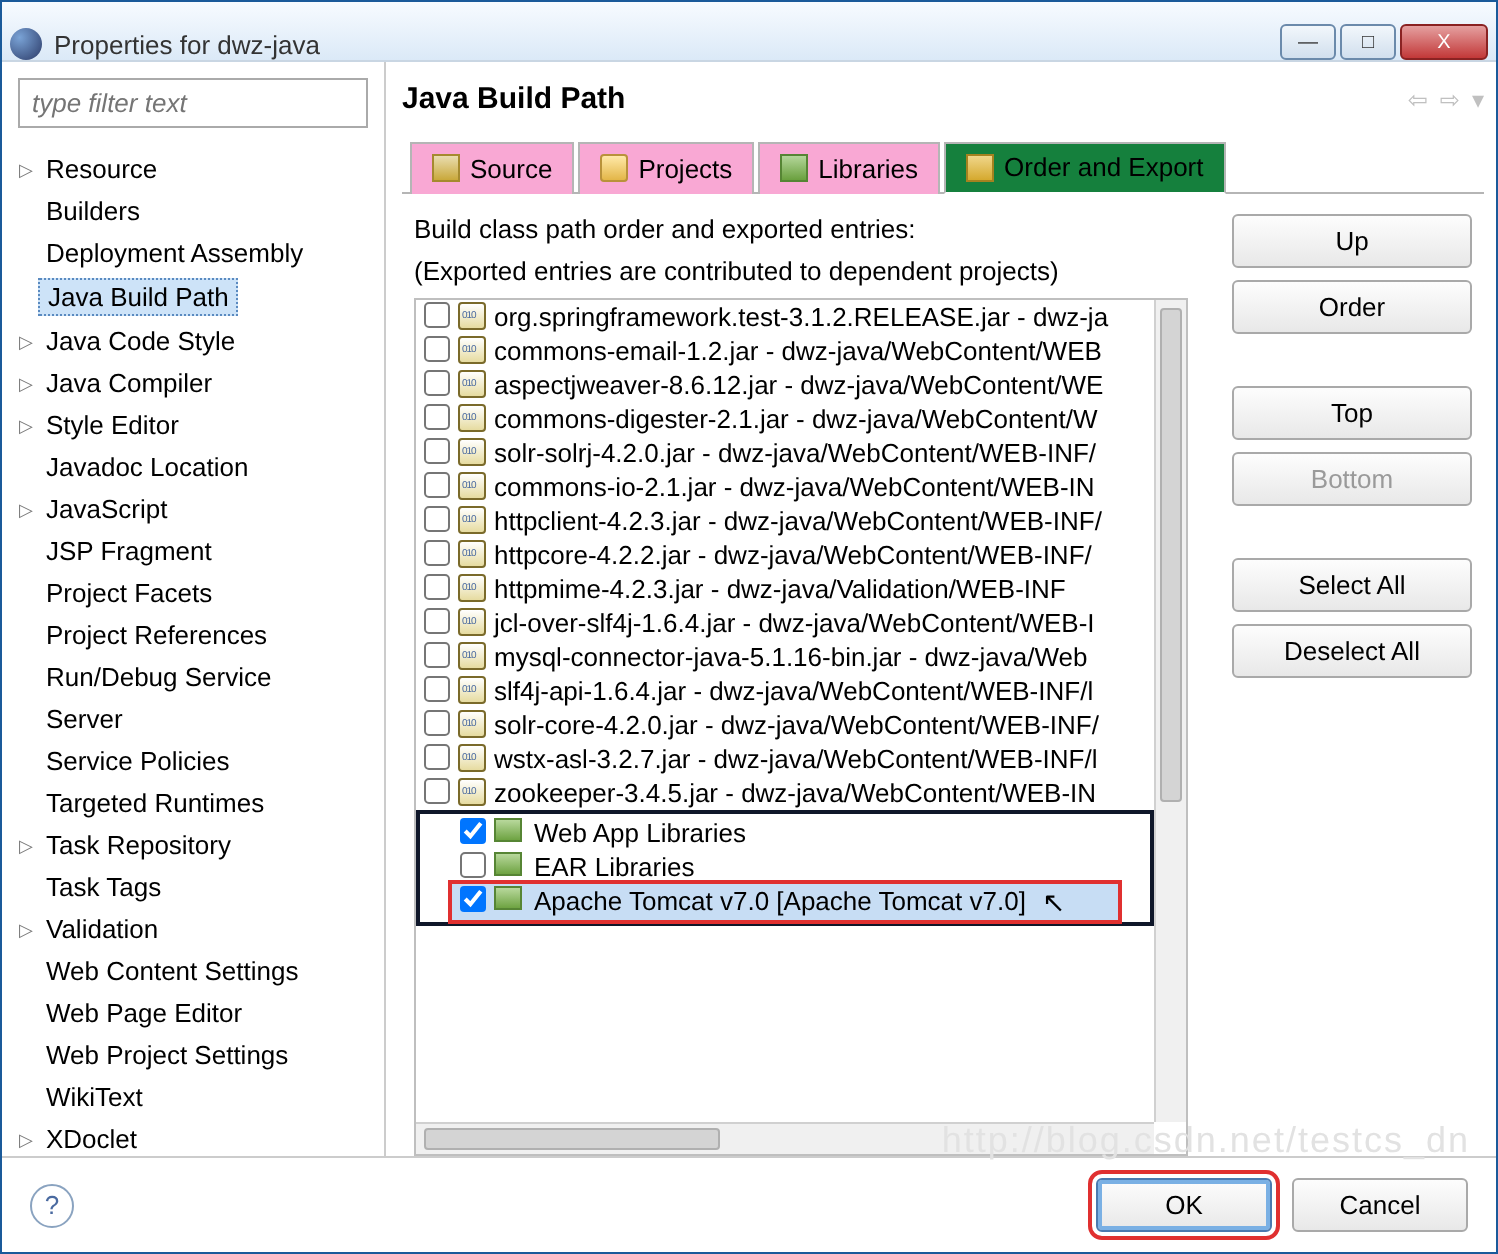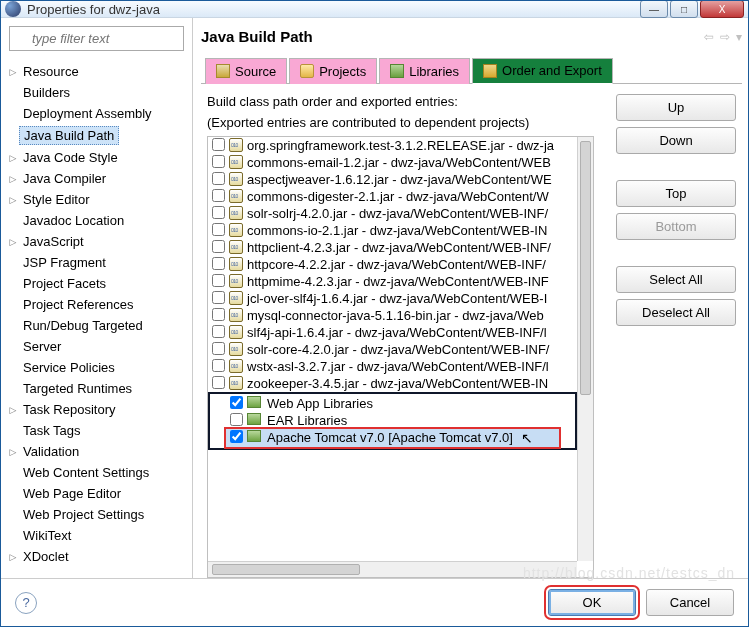--- a/index.html
+++ b/index.html
@@ -1,28 +1,28 @@
 <!DOCTYPE html>
 <html><head>
 <meta charset="utf-8">
 <style>
 * { box-sizing: border-box; margin: 0; padding: 0; font-family: "Segoe UI", Tahoma, sans-serif; font-size: 13px; }
 body { background: #fff; width: 749px; height: 627px; border: 1px solid #1a5a9a; display: flex; flex-direction: column; overflow: hidden; }
 
 
-.titlebar { height: 17px; background: linear-gradient(#f7fbff,#dbe9f7); border-bottom: 1px solid #c9d6e3; display: flex; align-items: center; padding: 0 4px; }
+.titlebar { height: 30px; background: linear-gradient(#f7fbff,#dbe9f7); border-bottom: 1px solid #c9d6e3; display: flex; align-items: flex-end; padding: 0 4px; }
 .titlebar .app-icon { width: 16px; height: 16px; margin-right: 6px; background: radial-gradient(circle at 30% 30%,#7aa3d6,#2b3a67); border-radius: 50%; }
 .titlebar .title { flex: 1; color: #333; }
 .titlebar .wbtn { width: 28px; height: 18px; margin-left: 2px; border: 1px solid #6b8aab; border-radius: 3px; display: flex; align-items: center; justify-content: center; font-size: 10px; color: #333; background: linear-gradient(#f2f7fb,#d1dfee); }
 .titlebar .wbtn.close { width: 44px; background: linear-gradient(#e5a0a0,#c23838); color: #fff; border-color: #8a2222; }
 
 
 .main { flex: 1; display: flex; overflow: hidden; }
 .nav { width: 192px; border-right: 1px solid #ccc; display: flex; flex-direction: column; }
-.filter { margin: 8px; padding: 4px 22px; border: 1px solid #aaa; color: #be185d; font-style: italic; }
+.filter { margin: 8px; padding: 4px 6px; border: 1px solid #aaa; color: #be185d; font-style: italic; }
 .tree { flex: 1; overflow: auto; padding: 2px 0 10px 0; }
 .node { display: flex; align-items: center; padding: 2px 4px 2px 6px; cursor: default; }
 .node .tw { width: 12px; color: #7a7a7a; font-size: 9px; text-align: center; }
 .node .lbl { padding: 1px 4px; }
 .node.selected .lbl { background: #cde3f8; border: 1px dotted #5a8ac0; }
 .node.indent1 { }
 
 .right { flex: 1; display: flex; flex-direction: column; padding: 10px 6px 0 8px; }
 .headrow { display: flex; align-items: center; margin-bottom: 12px; }
 .headrow h2 { font-size: 15px; font-weight: bold; flex: 1; }
@@ -61,21 +61,21 @@
 .btns .spacer { height: 14px; }
 .btn { border: 1px solid #a9a9a9; background: linear-gradient(#fdfdfd,#e8e8e8); padding: 5px 0; text-align: center; border-radius: 3px; }
 .btn.disabled { color: #9a9a9a; }
 
 .footer { height: 48px; border-top: 1px solid #ccc; display: flex; align-items: center; padding: 0 14px; gap: 10px; }
 .footer .help { width: 22px; height: 22px; border: 1px solid #8aa3c0; border-radius: 50%; color: #4a6aa0; text-align: center; line-height: 20px; }
 .footer .fill { flex: 1; }
 .footer .fbtn { width: 88px; padding: 5px 16px; text-align: center; border: 1px solid #a9a9a9; background: linear-gradient(#fdfdfd,#e8e8e8); border-radius: 3px; }
 .footer .fbtn.primary { border: 1px solid #4a7ab0; box-shadow: 0 0 0 2px #7ab0e4 inset; outline: 2px solid #e03030; outline-offset: 2px; }
 
-.watermark { position: absolute; right: 14px; bottom: 46px; color: #e2e2e2; font-size: 14px; pointer-events: none; letter-spacing: 1px;}
+.watermark { position: absolute; right: 14px; bottom: 46px; color: #e2e2e2; font-size: 18px; pointer-events: none; letter-spacing: 1px;}
 </style>
 </head>
 <body>
 
 <div class="titlebar">
   <div class="app-icon"></div>
   <div class="title">Properties for dwz-java</div>
   <div class="wbtn">—</div>
   <div class="wbtn">□</div>
   <div class="wbtn close">X</div>
@@ -129,21 +129,21 @@
         <div class="node indent1">
           <span class="tw"></span>
           <span class="lbl">Project Facets</span>
         </div>
         <div class="node indent1">
           <span class="tw"></span>
           <span class="lbl">Project References</span>
         </div>
         <div class="node indent1">
           <span class="tw"></span>
-          <span class="lbl">Run/Debug Targeted</span>
+          <span class="lbl">Run/Debug Service</span>
         </div>
         <div class="node indent1">
           <span class="tw"></span>
           <span class="lbl">Server</span>
         </div>
         <div class="node indent1">
           <span class="tw"></span>
           <span class="lbl">Service Policies</span>
         </div>
         <div class="node indent1">
@@ -224,21 +224,21 @@
                 <span>org.springframework.test-3.1.2.RELEASE.jar - dwz-ja</span>
               </div>
               <div class="row">
                 <input type="checkbox" style="">
                 <span class="jicon"></span>
                 <span>commons-email-1.2.jar - dwz-java/WebContent/WEB</span>
               </div>
               <div class="row">
                 <input type="checkbox" style="">
                 <span class="jicon"></span>
-                <span>aspectjweaver-1.6.12.jar - dwz-java/WebContent/WE</span>
+                <span>aspectjweaver-8.6.12.jar - dwz-java/WebContent/WE</span>
               </div>
               <div class="row">
                 <input type="checkbox" style="">
                 <span class="jicon"></span>
                 <span>commons-digester-2.1.jar - dwz-java/WebContent/W</span>
               </div>
               <div class="row">
                 <input type="checkbox" style="">
                 <span class="jicon"></span>
                 <span>solr-solrj-4.2.0.jar - dwz-java/WebContent/WEB-INF/</span>
@@ -254,21 +254,21 @@
                 <span>httpclient-4.2.3.jar - dwz-java/WebContent/WEB-INF/</span>
               </div>
               <div class="row">
                 <input type="checkbox" style="">
                 <span class="jicon"></span>
                 <span>httpcore-4.2.2.jar - dwz-java/WebContent/WEB-INF/</span>
               </div>
               <div class="row">
                 <input type="checkbox" style="">
                 <span class="jicon"></span>
-                <span>httpmime-4.2.3.jar - dwz-java/WebContent/WEB-INF</span>
+                <span>httpmime-4.2.3.jar - dwz-java/Validation/WEB-INF</span>
               </div>
               <div class="row">
                 <input type="checkbox" style="">
                 <span class="jicon"></span>
                 <span>jcl-over-slf4j-1.6.4.jar - dwz-java/WebContent/WEB-I</span>
               </div>
               <div class="row">
                 <input type="checkbox" style="">
                 <span class="jicon"></span>
                 <span>mysql-connector-java-5.1.16-bin.jar - dwz-java/Web</span>
@@ -315,21 +315,21 @@
           <div class="vscroll">
               <div class="thumb"></div>
             </div>
           <div class="hscroll">
               <div class="thumb"></div>
             </div>
         </div>
       </div>
       <div class="btns">
         <div class="btn">Up</div>
-        <div class="btn">Down</div>
+        <div class="btn">Order</div>
         <div class="spacer"></div>
         <div class="btn">Top</div>
         <div class="btn disabled">Bottom</div>
         <div class="spacer"></div>
         <div class="btn">Select All</div>
         <div class="btn">Deselect All</div>
       </div>
     </div>
   </div>
 </div>

